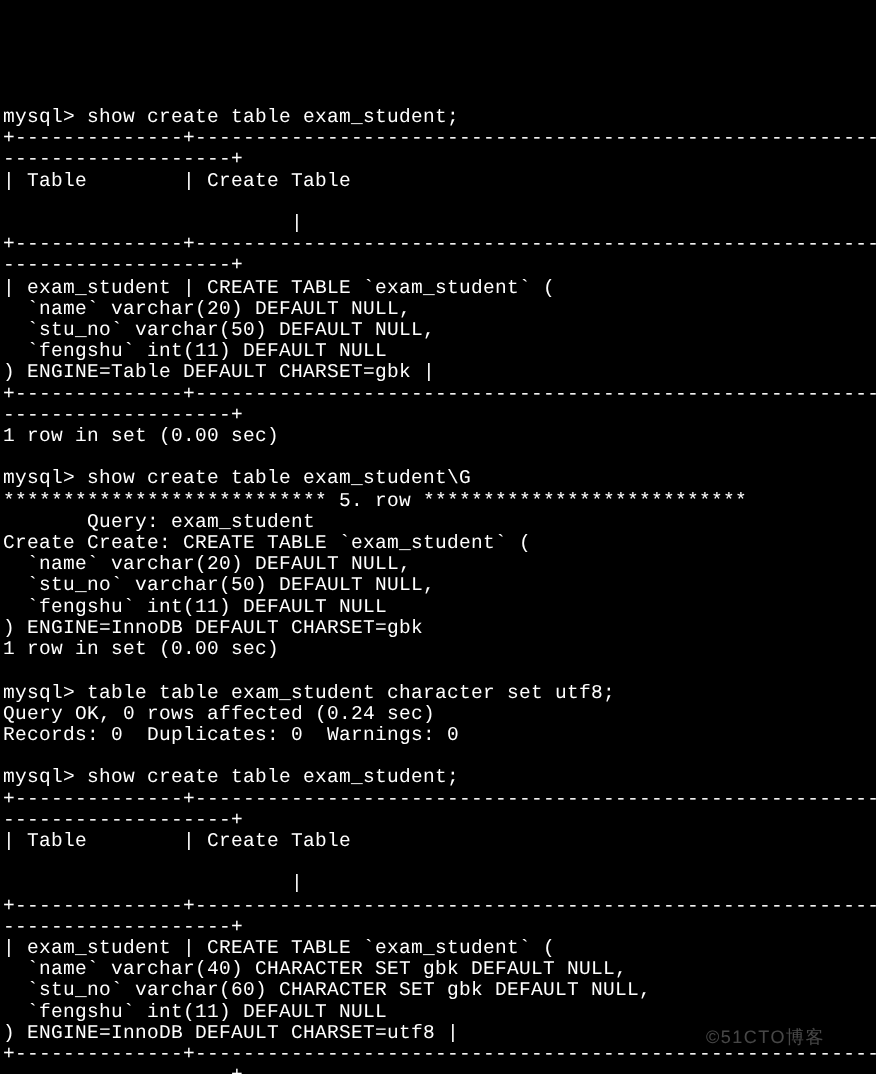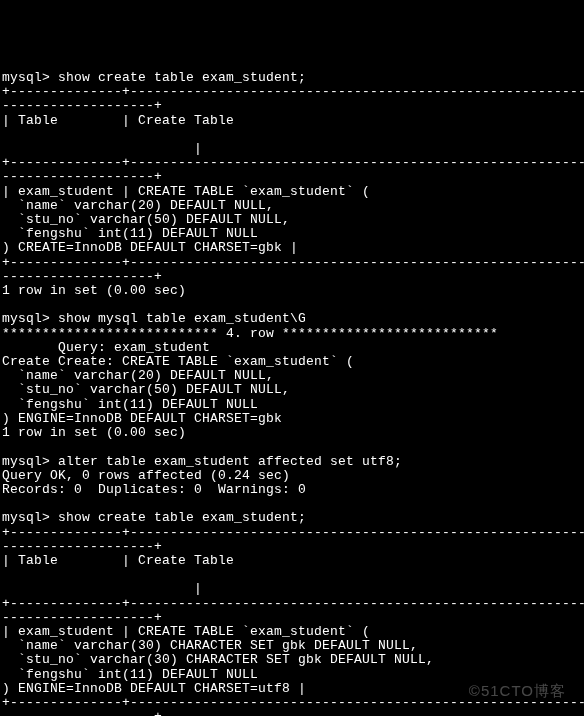--- a/index.html
+++ b/index.html
@@ -14,24 +14,24 @@
     height: 716px;
     overflow: hidden;
     white-space: pre;
   }
   .terminal {
     padding: 0 2px;
     letter-spacing: 0.2px;
   }
   .watermark {
     position: absolute;
-    right: 18px;
+    right: 34px;
     bottom: 18px;
     color: rgba(255,255,255,0.28);
-    font-size: 15px;
+    font-size: 12px;
     font-family: Arial, sans-serif;
     letter-spacing: 1px;
     pointer-events: none;
   }
 </style>
 </head>
 <body>
 
 
 
@@ -40,50 +40,50 @@
 <span>-------------------+</span>
 <span>| Table        | Create Table</span>
 
 <span>                        |</span>
 <span>+--------------+-----------------------------------------------------------------------------------------------------------------------------------------+</span>
 <span>-------------------+</span>
 <span>| exam_student | CREATE TABLE `exam_student` (</span>
 <span>  `name` varchar(20) DEFAULT NULL,</span>
 <span>  `stu_no` varchar(50) DEFAULT NULL,</span>
 <span>  `fengshu` int(11) DEFAULT NULL</span>
-<span>) CREATE=InnoDB DEFAULT CHARSET=gbk |</span>
+<span>) ENGINE=Table DEFAULT CHARSET=gbk |</span>
 <span>+--------------+-----------------------------------------------------------------------------------------------------------------------------------------+</span>
 <span>-------------------+</span>
 <span>1 row in set (0.00 sec)</span>
 
-<span>mysql&gt;</span><span> show mysql table exam_student\G</span>
-<span>*************************** 4. row ***************************</span>
+<span>mysql&gt;</span><span> show create table exam_student\G</span>
+<span>*************************** 5. row ***************************</span>
 <span>       Query: exam_student</span>
 <span>Create Create: CREATE TABLE `exam_student` (</span>
 <span>  `name` varchar(20) DEFAULT NULL,</span>
 <span>  `stu_no` varchar(50) DEFAULT NULL,</span>
 <span>  `fengshu` int(11) DEFAULT NULL</span>
 <span>) ENGINE=InnoDB DEFAULT CHARSET=gbk</span>
 <span>1 row in set (0.00 sec)</span>
 
-<span>mysql&gt;</span><span> alter table exam_student affected set utf8;</span>
+<span>mysql&gt;</span><span> table table exam_student character set utf8;</span>
 <span>Query OK, 0 rows affected (0.24 sec)</span>
 <span>Records: 0  Duplicates: 0  Warnings: 0</span>
 
 <span>mysql&gt;</span><span> show create table exam_student;</span>
 <span>+--------------+-----------------------------------------------------------------------------------------------------------------------------------------+</span>
 <span>-------------------+</span>
 <span>| Table        | Create Table</span>
 
 <span>                        |</span>
 <span>+--------------+-----------------------------------------------------------------------------------------------------------------------------------------+</span>
 <span>-------------------+</span>
 <span>| exam_student | CREATE TABLE `exam_student` (</span>
-<span>  `name` varchar(30) CHARACTER SET gbk DEFAULT NULL,</span>
-<span>  `stu_no` varchar(30) CHARACTER SET gbk DEFAULT NULL,</span>
+<span>  `name` varchar(40) CHARACTER SET gbk DEFAULT NULL,</span>
+<span>  `stu_no` varchar(60) CHARACTER SET gbk DEFAULT NULL,</span>
 <span>  `fengshu` int(11) DEFAULT NULL</span>
 <span>) ENGINE=InnoDB DEFAULT CHARSET=utf8 |</span>
 <span>+--------------+-----------------------------------------------------------------------------------------------------------------------------------------+</span>
 <span>-------------------+</span></div>
 
 <div class="watermark">©51CTO博客</div>
 
 
 
 

